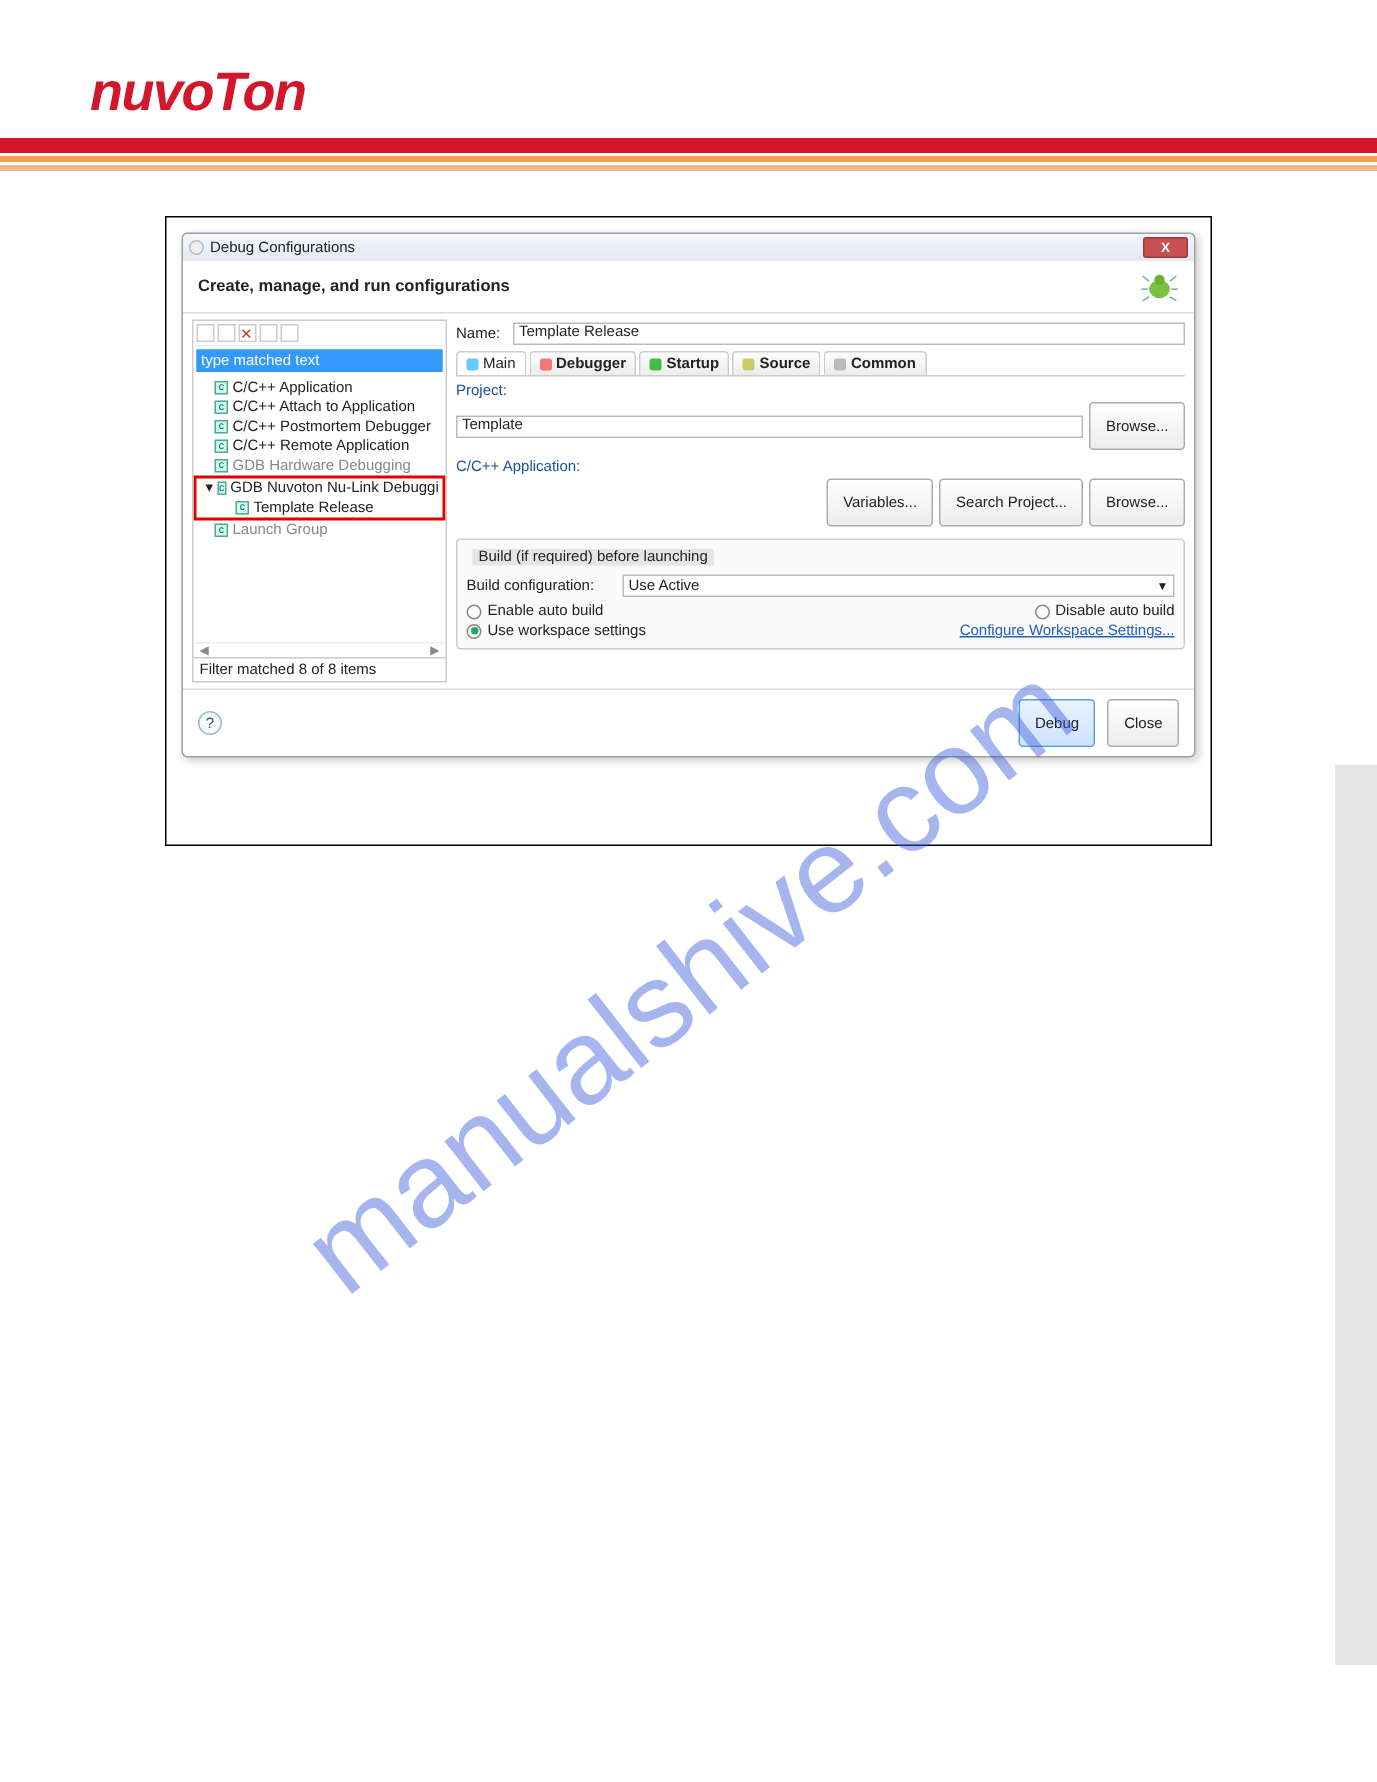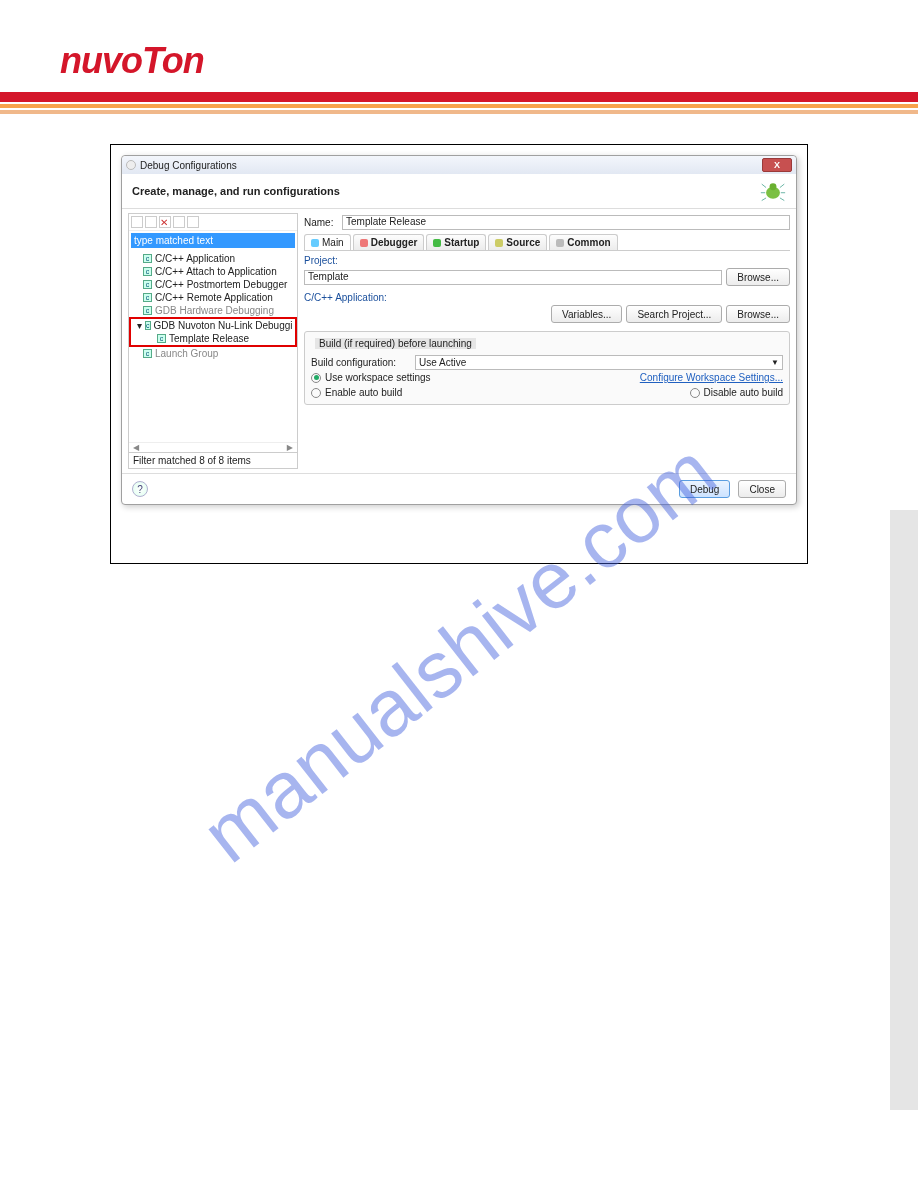--- a/index.html
+++ b/index.html
@@ -140,21 +140,21 @@
   .tab {
     padding:2px 6px; border:1px solid #ccc; border-bottom:none;
     background: linear-gradient(#fdfdfd,#ececec);
     border-radius:3px 3px 0 0; font-size:var(--small);
     display:flex; align-items:center; gap:3px;font-weight:bold;
   }
   .tab.active { background:#fff; font-weight:normal;}
   .tab .ic { width:8px; height:8px; background:#6c6; border-radius:2px;}
   .section-label { color:#1a4f9c; margin-top:4px; }
   .btn {
-    height:18px; padding:0 10px; border:1px solid var(--btn-border);
+    height:32px; padding:0 10px; border:1px solid var(--btn-border);
     background: linear-gradient(#fff,#ececec); border-radius:3px;
     font-size: var(--small);
     display:inline-flex; align-items:center; justify-content:center;
   }
   .btn.dis { color:#aaa; }
   .group {
     border:1px solid #ccc; border-radius:3px; padding:6px; margin-top:6px;
     background: #fafafa;
   }
   .radio-row { display:flex; justify-content:space-between; }
@@ -331,36 +331,36 @@
 
         <div class="group">
           <div style="margin:-14px 0 4px 4px;background:#e5e5e5;display:inline-block;padding:0 4px">Build (if required) before launching</div>
           <div class="row">
             <label style="min-width:100px">Build configuration:</label>
             <div class="txt" style="display:flex;justify-content:space-between;align-items:center">
               <span>Use Active</span>
               <span style="font-size:8px">▼</span>
             </div>
           </div>
+          <div class="radio-row" style="margin-top:4px">
+            <div class="radio">
+                <span class="rdot"></span>
+                <span>Enable auto build</span>
+              </div>
+            <div class="radio">
+                <span class="rdot"></span>
+                <span>Disable auto build</span>
+              </div>
+          </div>
           <div class="radio-row" style="margin-top:2px">
             <div class="radio">
                 <span class="rdot sel"></span>
                 <span>Use workspace settings</span>
               </div>
             <span class="link">Configure Workspace Settings...</span>
-          </div>
-          <div class="radio-row" style="margin-top:4px">
-            <div class="radio">
-                <span class="rdot"></span>
-                <span>Enable auto build</span>
-              </div>
-            <div class="radio">
-                <span class="rdot"></span>
-                <span>Disable auto build</span>
-              </div>
           </div>
         </div>
 
       </div>
     </div>
 
     <div class="dlg-footer">
       <div class="help-icon">?</div>
       <div style="display:flex;gap:8px">
         <div class="btn" style="border-color:#5a9de0;background:linear-gradient(#eaf3ff,#cde3ff)">Debug</div>

